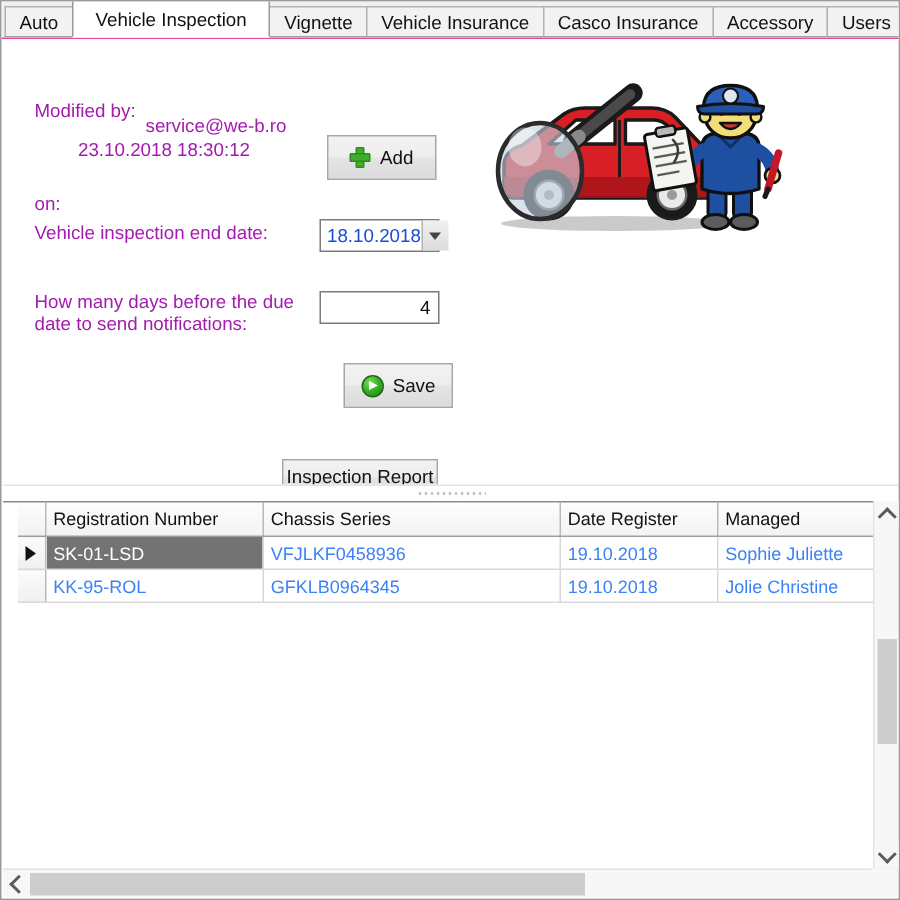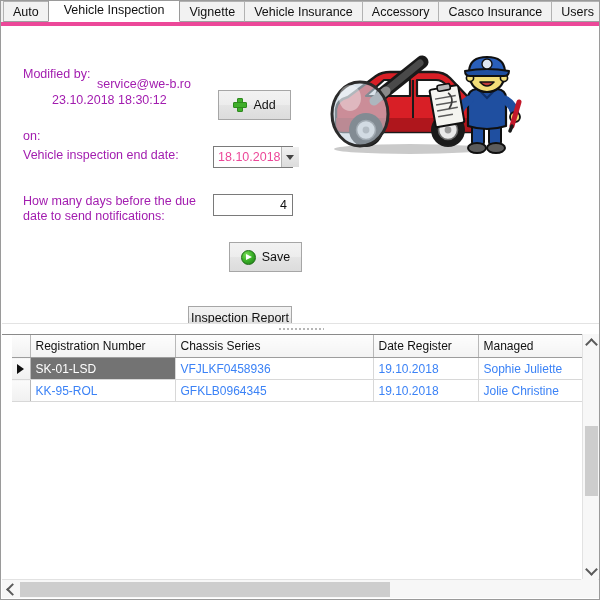--- a/index.html
+++ b/index.html
@@ -26,21 +26,21 @@
     overflow: hidden;
   }
 
   
   .tabstrip {
     position: absolute;
     left: 0; top: 0;
     width: 600px;
     height: 25px;
     background: #f0f0f0;
-    border-bottom: 4px solid #ec4899;
+    border-bottom: 1px solid #ec4899;
     box-sizing: border-box;
     display: flex;
     align-items: flex-end;
     padding-left: 2px;
   }
   .tab {
     position: relative;
     height: 21px;
     line-height: 21px;
     padding: 0 9px;
@@ -164,21 +164,21 @@
     border: 1px solid #7a7a7a;
     box-sizing: border-box;
     display: flex;
     align-items: center;
     cursor: default;
   }
   .datebox .dval {
     flex: 1 1 auto;
     padding-left: 4px;
     font-size: 12.5px;
-    color: #ec4899;
+    color: #1d4ed8;
   }
   .datebox .ddrop {
     flex: 0 0 17px;
     width: 17px;
     height: 20px;
     background: linear-gradient(to bottom, #f1f1f1, #dcdcdc);
     border-left: 1px solid #b4b4b4;
     display: flex;
     align-items: center;
     justify-content: center;
@@ -373,22 +373,22 @@
 </head>
 <body>
 
 <div class="app">
 
   <div class="tabstrip">
     <div class="tab">Auto</div>
     <div class="tab selected">Vehicle Inspection</div>
     <div class="tab">Vignette</div>
     <div class="tab">Vehicle Insurance</div>
+    <div class="tab">Casco Insurance</div>
     <div class="tab">Accessory</div>
-    <div class="tab">Casco Insurance</div>
     <div class="tab">Users</div>
     <div class="tab">About</div>
   </div>
 
   <div class="formpanel">
 
     <div class="lbl" id="lbl-modified-by">Modified by:</div>
     <div class="lbl" id="val-modified-by">service@we-b.ro</div>
     <div class="lbl" id="lbl-on">on:</div>
     <div class="lbl" id="val-on">23.10.2018 18:30:12</div>

